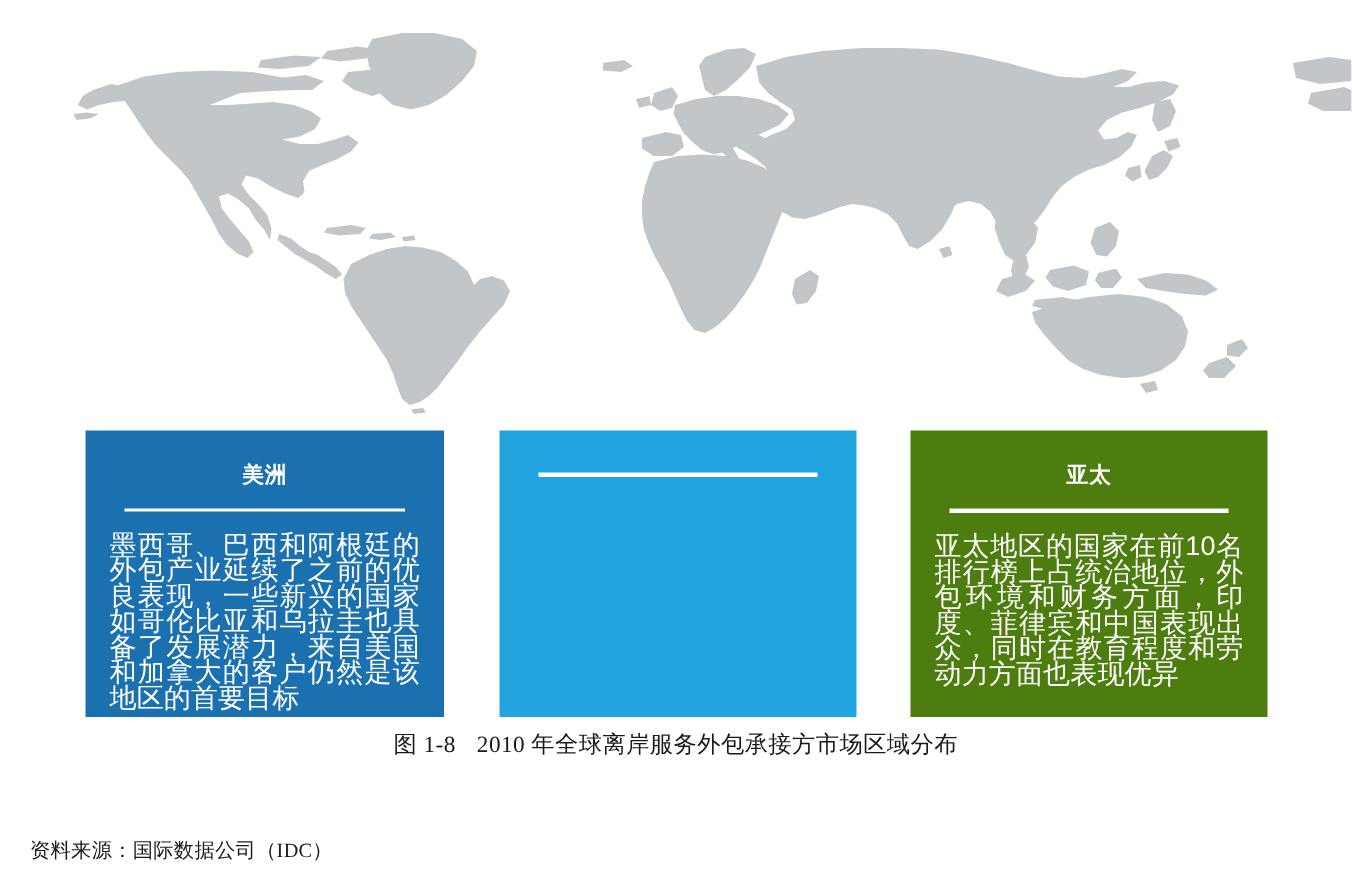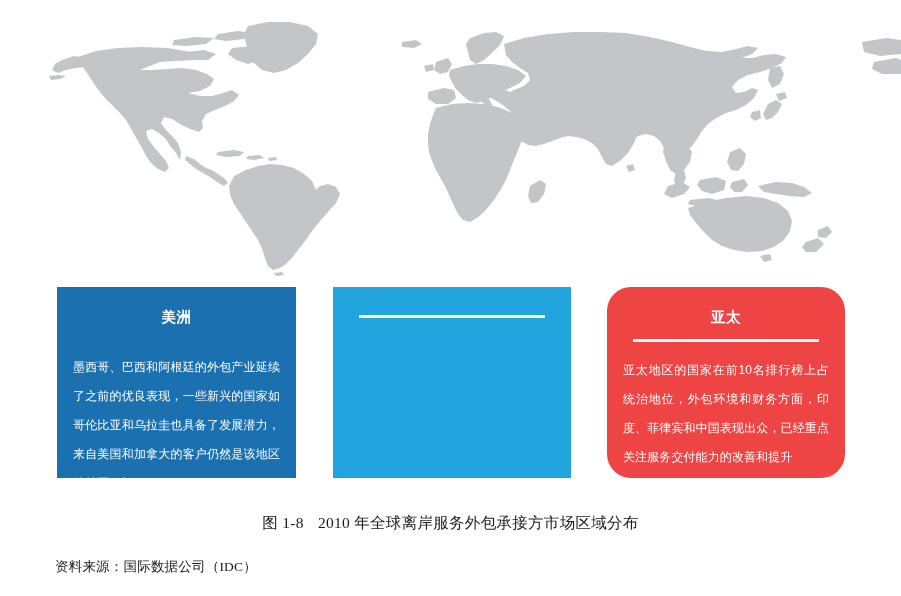--- a/index.html
+++ b/index.html
@@ -64,51 +64,50 @@
   .card-divider {
     height: 3px;
     background: #ffffff;
     margin: 12px 10px 14px 10px;
   }
   .card-divider.two-line {
     margin-top: 7px;
   }
   .card-body {
     color: #ffffff;
-    font-size: 12px;
-    line-height: 29px;
+    font-size: 18px;
+    line-height: 17px;
     text-align: justify;
     text-align-last: left;
     letter-spacing: 0.1px;
   }
 
   
   #figure-caption {
     position: absolute;
     left: 0;
-    top: 513px;
+    top: 486px;
     width: 901px;
     text-align: center;
     font-family: "Liberation Serif", "DejaVu Serif", serif;
     font-size: 15.5px;
     color: #1a1a1a;
     letter-spacing: 0.3px;
   }
   #figure-caption .cap-num { margin-right: 14px; }
 
   
   #source-note {
     position: absolute;
     left: 20px;
     top: 558px;
     font-family: "Liberation Serif", "DejaVu Serif", serif;
     font-size: 13.5px;
     color: #1a1a1a;
     letter-spacing: 0.2px;
-    margin-left: 35px;
   }
 </style>
 </head>
 <body>
 
 <div id="world-map-figure" style="background-color: rgb(255, 255, 255);">
   <svg viewBox="0 0 901 285" xmlns="http://www.w3.org/2000/svg">
     <g fill="#c3c6c9" stroke="none">
 
       <path d="
@@ -237,24 +236,24 @@
   <div class="region-card americas" style="background-color: rgb(27, 113, 176);">
     <div class="card-title">美洲</div>
     <div class="card-divider"></div>
     <div class="card-body">墨西哥、巴西和阿根廷的外包产业延续了之前的优良表现，一些新兴的国家如哥伦比亚和乌拉圭也具备了发展潜力，来自美国和加拿大的客户仍然是该地区的首要目标</div>
   </div>
 
   <div class="region-card emea" style="background-color: rgb(34, 165, 222);">
     <div class="card-divider two-line"></div>
   </div>
 
-  <div class="region-card apac" style="background-color: #ef4444; border-radius: 24px;">
+  <div class="region-card apac" style="background-color: #4d7c0f;">
     <div class="card-title">亚太</div>
     <div class="card-divider"></div>
-    <div class="card-body">亚太地区的国家在前10名排行榜上占统治地位，外包环境和财务方面，印度、菲律宾和中国表现出众，已经重点关注服务交付能力的改善和提升</div>
+    <div class="card-body">亚太地区的国家在前10名排行榜上占统治地位，外包环境和财务方面，印度、菲律宾和中国表现出众，同时在教育程度和劳动力方面也表现优异</div>
   </div>
 
 </div>
 
 <div id="figure-caption">
   <span class="cap-num">图 1-8</span><span class="cap-text">2010 年全球离岸服务外包承接方市场区域分布</span>
 </div>
 
 <div id="source-note">资料来源：国际数据公司（IDC）</div>
 

